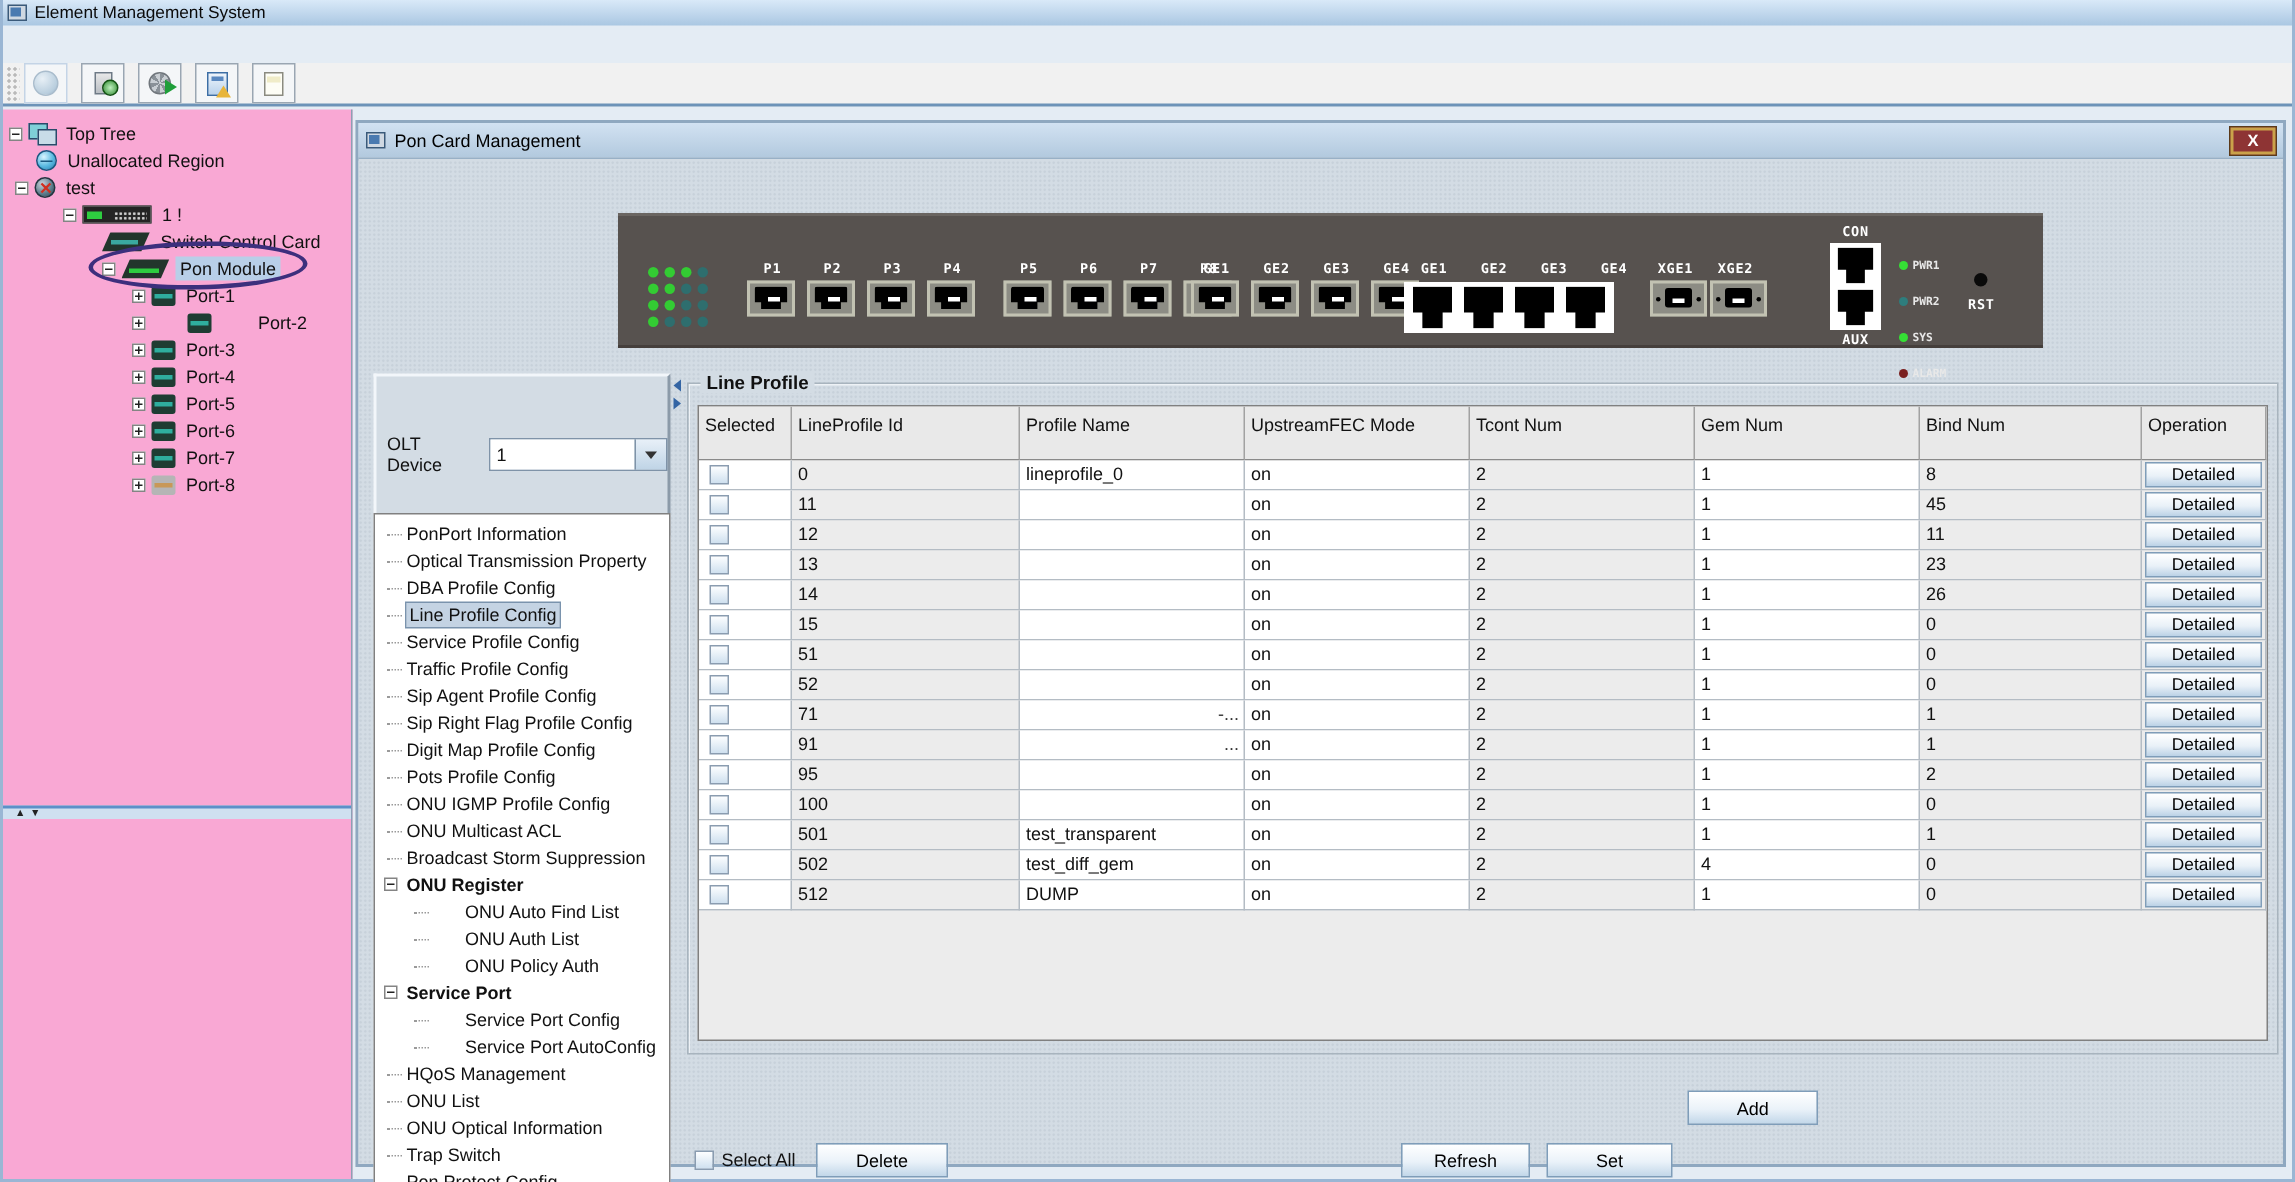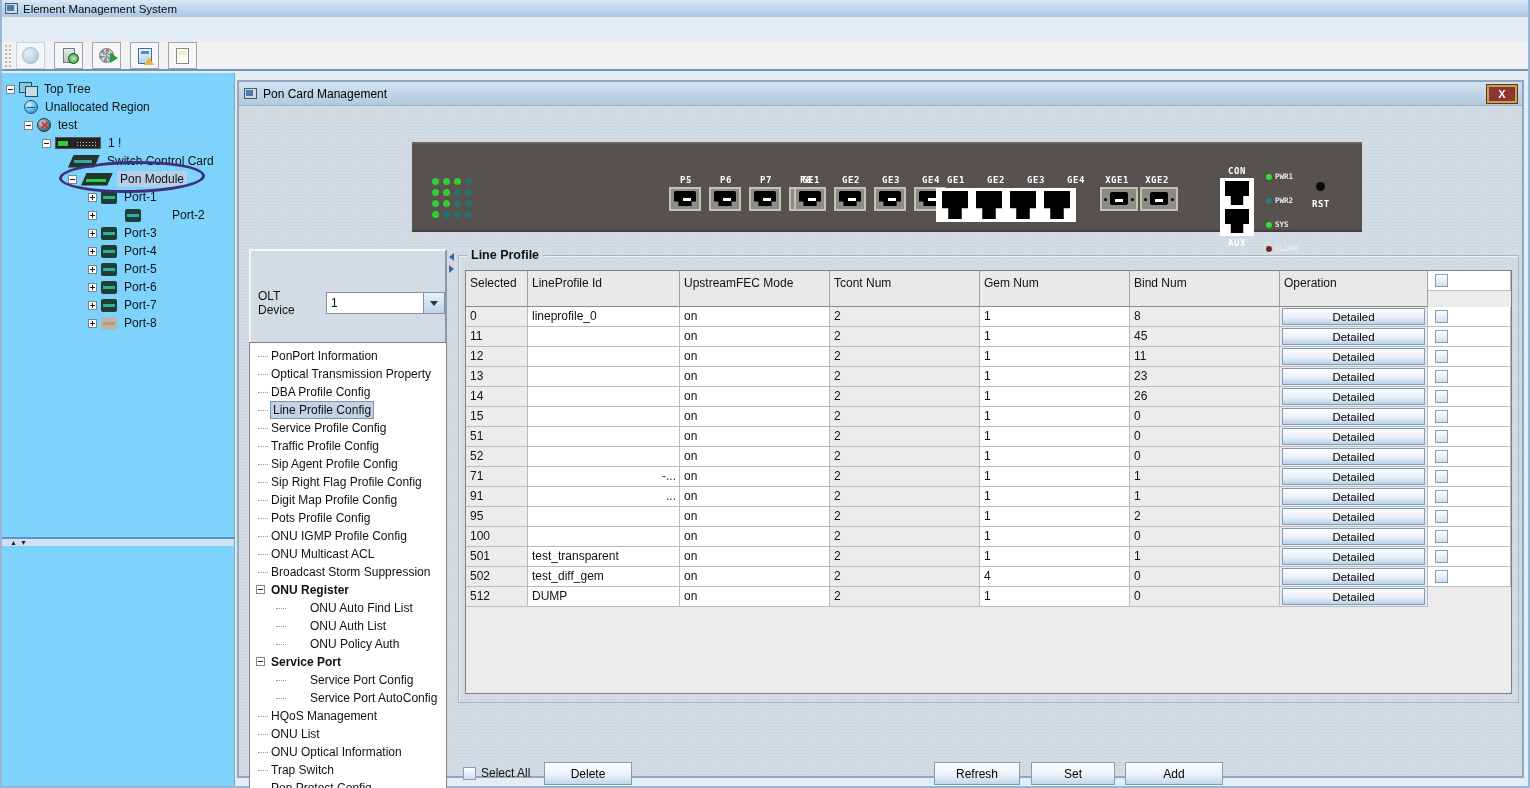--- a/index.html
+++ b/index.html
@@ -38,21 +38,21 @@
   .ico-gear::after { content:""; position:absolute; right:-5px; bottom:-1px; width:0; height:0;
       border-left:8px solid #1f9e3a; border-top:5px solid transparent; border-bottom:5px solid transparent; }
   .ico-report { width:14px; height:16px; background:linear-gradient(#eef4fb,#b9d2ec); border:1px solid #3c6ea5; }
   .ico-report::before { content:""; position:absolute; left:2px; top:2px; right:2px; height:3px; background:#5a88c0; }
   .ico-report::after { content:""; position:absolute; right:-3px; bottom:-2px; width:0; height:0;
       border-bottom:8px solid #e8b53a; border-left:5px solid transparent; border-right:5px solid transparent; }
   .ico-file { width:13px; height:16px; background:#fdfdf5; border:1px solid #8a8a80; }
   .ico-file::before { content:""; position:absolute; left:1px; top:2px; right:1px; height:4px; background:#f0ecc8; }
 
   
-  .left-panel { position:absolute; left:0; top:73px; width:233px; bottom:0; background:#7dd3fc;
+  .left-panel { position:absolute; left:0; top:73px; width:233px; bottom:0; background:#f9a8d4;
                 border-right:1px solid #8ca0b4; }
   .tree { position:absolute; left:0; top:0; width:100%; height:464px; overflow:hidden; }
   .tree-row { position:absolute; height:18px; display:flex; align-items:center; gap:4px; white-space:nowrap; }
   .expander { width:9px; height:9px; border:1px solid #848484; background:#fff; position:relative; flex:none; }
   .expander::before, .expander.plus::after { content:""; position:absolute; background:#222; }
   .expander::before { left:1px; right:1px; top:3px; height:1px; }
   .expander.plus::after { top:1px; bottom:1px; left:3px; width:1px; }
   .t-label { font-size:12px; padding:1px 3px; }
   .t-label.selected { background:#b8cfe8; }
   .icon-computer-network { width:18px; height:14px; flex:none; }
@@ -212,21 +212,21 @@
     <div class="tree" id="tree">
         <div class="tree-row" style="top: 7px; left: 4px;">
           <span class="expander"></span>
           <span class="ico icon-computer-network"></span>
           <span class="t-label">Top Tree</span>
         </div>
         <div class="tree-row" style="top: 25px; left: 22px;">
           <span class="ico icon-globe-region"></span>
           <span class="t-label">Unallocated Region</span>
         </div>
-        <div class="tree-row" style="top: 43px; left: 22px;">
+        <div class="tree-row" style="top: 43px; left: 8px;">
           <span class="expander"></span>
           <span class="ico icon-globe-x"></span>
           <span class="t-label">test</span>
         </div>
         <div class="tree-row" style="top: 61px; left: 40px;">
           <span class="expander"></span>
           <span class="ico icon-rack"></span>
           <span class="t-label">1 !</span>
         </div>
         <div class="tree-row" style="top: 79px; left: 66px;">
@@ -305,20 +305,38 @@
             <i style="background: rgb(46, 110, 110);"></i>
             <i style="background: rgb(51, 204, 51);"></i>
             <i style="background: rgb(51, 204, 51);"></i>
             <i style="background: rgb(46, 110, 110);"></i>
             <i style="background: rgb(46, 110, 110);"></i>
             <i style="background: rgb(51, 204, 51);"></i>
             <i style="background: rgb(46, 110, 110);"></i>
             <i style="background: rgb(46, 110, 110);"></i>
             <i style="background: rgb(46, 110, 110);"></i>
           </div>
+          <div class="fp-group" style="left: 86px; top: 33px;">
+            <div class="fp-port">
+              <div class="fp-label">P1</div>
+              <div class="sfp-jack"></div>
+            </div>
+            <div class="fp-port">
+              <div class="fp-label">P2</div>
+              <div class="sfp-jack"></div>
+            </div>
+            <div class="fp-port">
+              <div class="fp-label">P3</div>
+              <div class="sfp-jack"></div>
+            </div>
+            <div class="fp-port">
+              <div class="fp-label">P4</div>
+              <div class="sfp-jack"></div>
+            </div>
+          </div>
           <div class="fp-group" style="left: 257px; top: 33px;">
             <div class="fp-port">
               <div class="fp-label">P5</div>
               <div class="sfp-jack"></div>
             </div>
             <div class="fp-port">
               <div class="fp-label">P6</div>
               <div class="sfp-jack"></div>
             </div>
             <div class="fp-port">
@@ -377,21 +395,21 @@
               </div>
             </div>
             <div class="fp-port">
               <div class="fp-label">XGE2</div>
               <div class="xge-jack">
                 <i class="dotl"></i>
                 <i class="dotr"></i>
               </div>
             </div>
           </div>
-          <div class="conaux" style="left: 808px; top: 24px;">
+          <div class="conaux" style="left: 808px; top: 8px;">
             <div class="fp-label">CON</div>
             <div class="block">
               <div class="rj45-jack"></div>
               <div class="rj45-jack"></div>
             </div>
             <div class="fp-label" style="margin-top: 2px;">AUX</div>
           </div>
           <div class="led-col" style="left: 854px; top: 30px;">
             <div class="led-row">
               <span class="led-dot" style="background: rgb(53, 224, 53);"></span>
@@ -456,20 +474,21 @@
         <span class="a1"></span>
         <span class="a2"></span>
       </div>
 
       <div class="lp-group">
         <span class="lp-title">Line Profile</span>
         <div class="lp-viewport">
           <div class="lp-table" id="lp-table">
               <div class="hcell">Selected</div>
               <div class="hcell">LineProfile Id</div>
+              <div class="hcell">Profile Name</div>
               <div class="hcell">UpstreamFEC Mode</div>
               <div class="hcell">Tcont Num</div>
               <div class="hcell">Gem Num</div>
               <div class="hcell">Bind Num</div>
               <div class="hcell">Operation</div>
               <div class="dcell"><span class="cb"></span></div>
               <div class="dcell gray">0</div>
               <div class="dcell">lineprofile_0</div>
               <div class="dcell">on</div>
               <div class="dcell gray">2</div>
@@ -592,16 +611,16 @@
         </div>
       </div>
 
       <div class="footer-check" style="left:224px; top:659px;">
         <span class="cb" style="margin:0"></span>
         <span>Select All</span>
       </div>
       <button class="jbtn" style="left:305px; top:655px; width:88px;">Delete</button>
       <button class="jbtn" style="left:695px; top:655px; width:86px;">Refresh</button>
       <button class="jbtn" style="left:792px; top:655px; width:84px;">Set</button>
-      <button class="jbtn" style="left:886px; top:655px; width:98px;">Add</button>
+      <button class="jbtn" style="left:886px; top:620px; width:87px;">Add</button>
     </div>
   </div>
 </div>
 
 </body></html>

